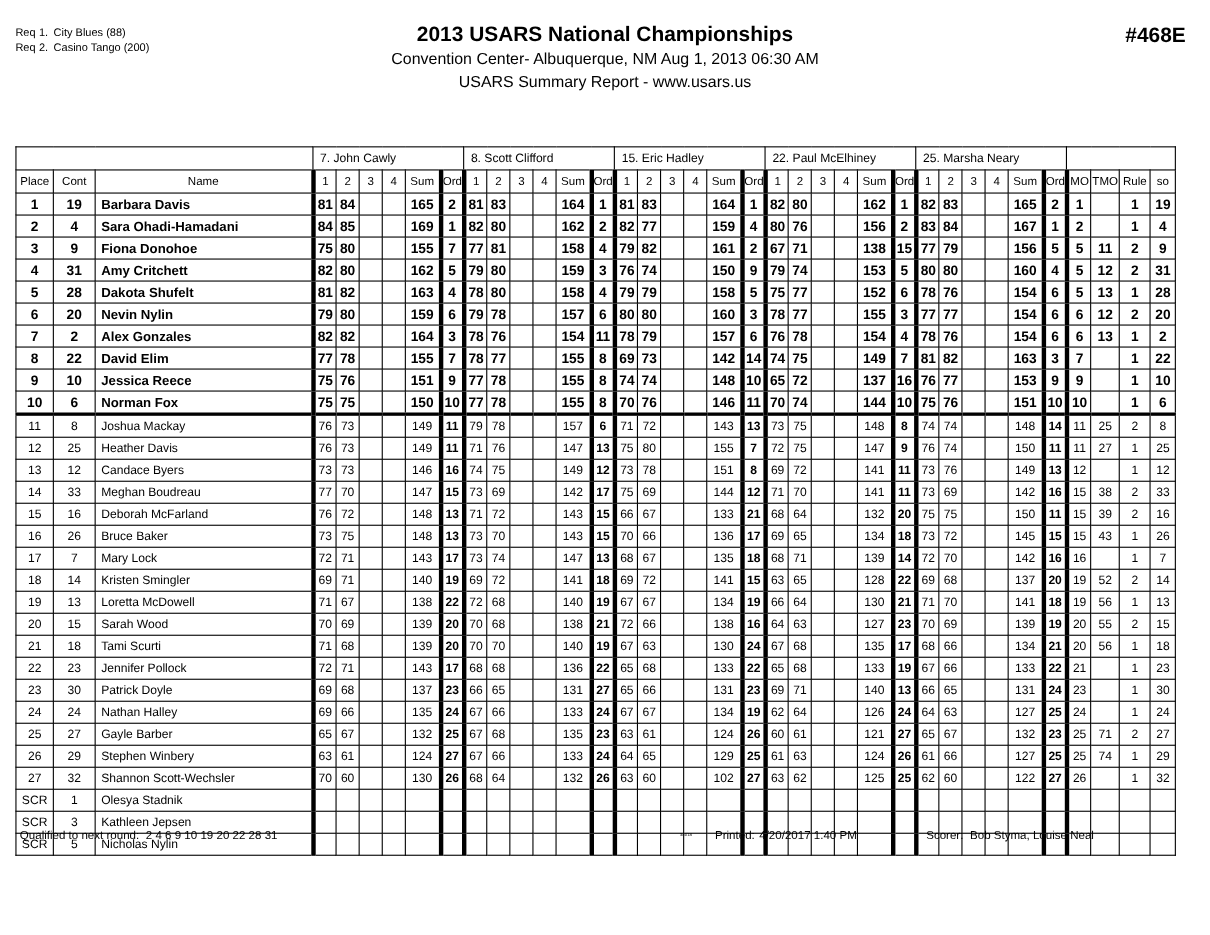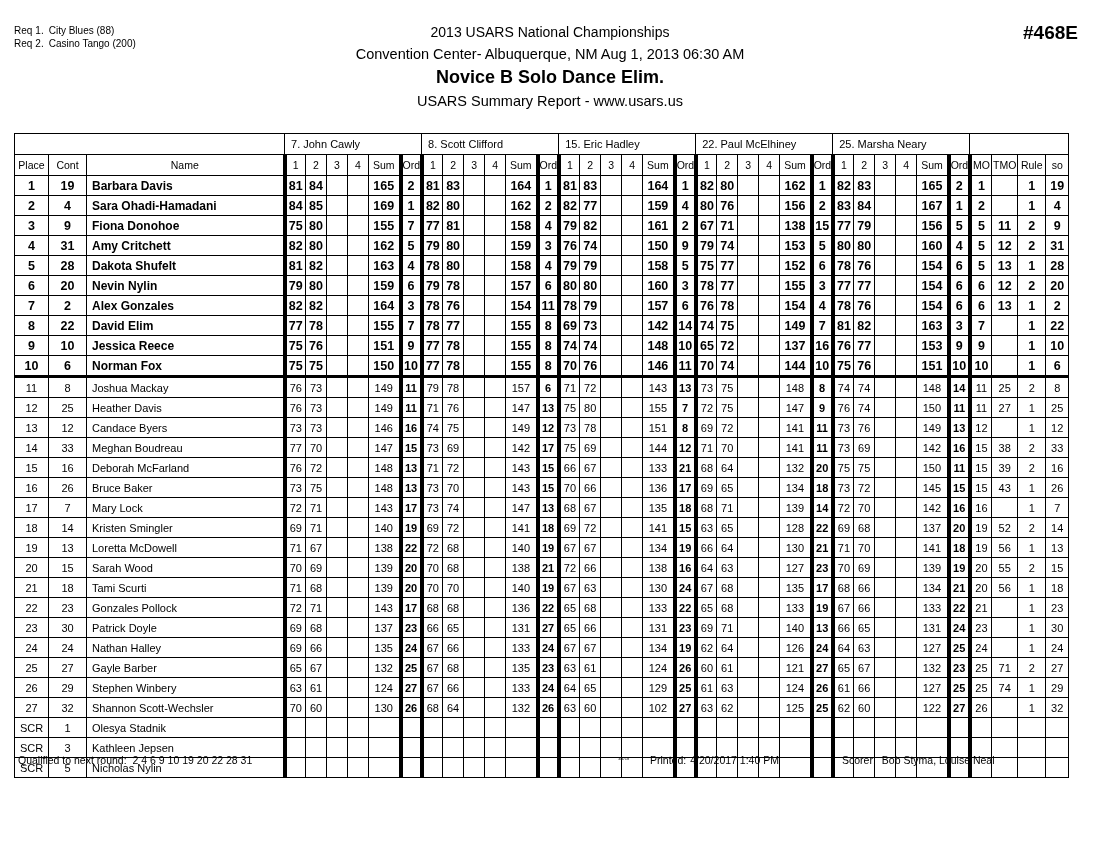--- a/index.html
+++ b/index.html
@@ -34,22 +34,22 @@
   .req-line .req-num { margin-right: 5px; }
 
   #title-block {
     position: absolute;
     left: 0;
     right: 0;
     top: 20px;
     text-align: center;
   }
   #event-title {
-    font-size: 14px;
-    font-weight: normal;
+    font-size: 19px;
+    font-weight: bold;
     line-height: 24px;
   }
   #event-venue {
     font-size: 14.5px;
     line-height: 20px;
   }
   #event-division {
     font-size: 18px;
     font-weight: bold;
     line-height: 26px;
@@ -156,21 +156,20 @@
       <span class="req-lbl">Req</span><span class="req-num">1.</span><span>City Blues (88)</span>
     </span>
     <span class="req-line">
       <span class="req-lbl">Req</span><span class="req-num">2.</span><span>Casino Tango (200)</span>
     </span>
   </div>
 
   <div id="title-block">
     <div id="event-title">2013 USARS National Championships</div>
     <div id="event-venue">Convention Center- Albuquerque, NM  Aug 1, 2013  06:30 AM</div>
-    <div id="event-division">Novice B Solo Dance Elim.</div>
     <div id="report-line">USARS Summary Report - www.usars.us</div>
   </div>
 
   <div id="event-code">#468E</div>
 </div>
 
 <div id="sheet">
   <table class="grid">
     <colgroup id="cols">
         <col style="width: 34px;">
@@ -1077,21 +1076,21 @@
           <td>134</td>
           <td class="ord-col ordv">21</td>
           <td>20</td>
           <td>56</td>
           <td>1</td>
           <td>18</td>
         </tr>
         <tr class="data">
           <td>22</td>
           <td>23</td>
-          <td class="nm">Gonzales Pollock</td>
+          <td class="nm">Jennifer Pollock</td>
           <td class="sep-l">72</td>
           <td>71</td>
           <td></td>
           <td></td>
           <td>143</td>
           <td class="ord-col ordv">17</td>
           <td class="sep-l">68</td>
           <td>68</td>
           <td></td>
           <td></td>

